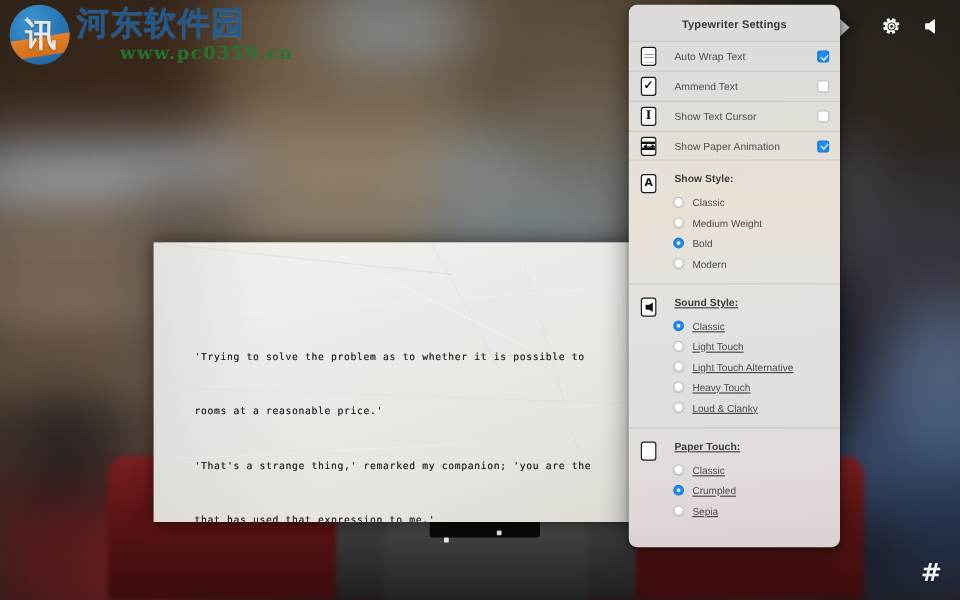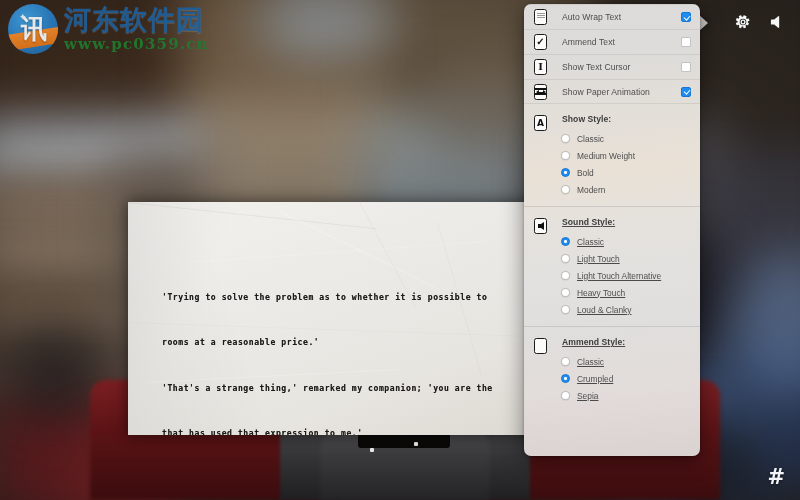--- a/index.html
+++ b/index.html
@@ -152,21 +152,21 @@
     top: 58px;
     right: 2px;
     font-family: "DejaVu Sans Mono", "Liberation Mono", monospace;
     font-size: 8.1px;
     line-height: 15.1px;
     color: #1d1b19;
     letter-spacing: 0.55px;
     white-space: pre;
     text-shadow: 0 0 0.6px rgba(0,0,0,0.45);
   }
-  .paper-text .ln { display: block; font-weight: bold; }
+  .paper-text .ln { display: block; }
 
   
   .watermark {
     position: absolute;
     left: 8px;
     top: 4px;
     display: flex;
     align-items: flex-start;
     gap: 6px;
     pointer-events: none;
@@ -218,20 +218,21 @@
     line-height: 1.05;
     text-shadow: 0 1px 1px rgba(255,255,255,0.18);
   }
   .wm-url {
     font-family: "DejaVu Serif", serif;
     font-size: 15px;
     font-weight: bold;
     color: #1f7a2e;
     letter-spacing: 1.2px;
     margin-top: 1px;
+    margin-left: 36px;
   }
 
   
   .toolbar {
     position: absolute;
     top: 13px;
     right: 14px;
     display: flex;
     align-items: center;
     gap: 16px;
@@ -626,20 +627,21 @@
       <svg width="18" height="18" viewBox="0 0 24 24" aria-hidden="true">
         <path fill="#f4f6f8" d="M14.5 4.2a.8.8 0 00-.9.1L8.3 8.6H4.8a.9.9 0 00-.9.9v5a.9.9 0 00.9.9h3.5l5.3 4.3a.8.8 0 001.3-.7V5a.8.8 0 00-.4-.8z"></path>
       </svg>
     </div>
   </div>
 
   <div class="panel-notch"></div>
 
   <div class="panel">
 
+    <div class="panel-title">Typewriter Settings</div>
 
     <div class="toggle-list">
 
       <div class="toggle-row">
         <div class="tgl-icon">
           <div class="glyphbox">
               <div class="gb-lines"></div>
             </div>
         </div>
         <div class="tgl-label">Auto Wrap Text</div>
@@ -742,21 +744,21 @@
       </div>
     </div>
 
     <div class="section divided">
       <div class="sec-icon">
         <div class="glyphbox">
             <div class="gb-blank"></div>
           </div>
       </div>
       <div class="sec-body">
-        <div class="sec-title">Ammend Style:</div>
+        <div class="sec-title">Paper Touch:</div>
         <div class="radio-row">
           <div class="rb off"></div>
           <div class="rb-label">Classic</div>
         </div>
         <div class="radio-row">
           <div class="rb on"></div>
           <div class="rb-label">Crumpled</div>
         </div>
         <div class="radio-row">
           <div class="rb off"></div>

